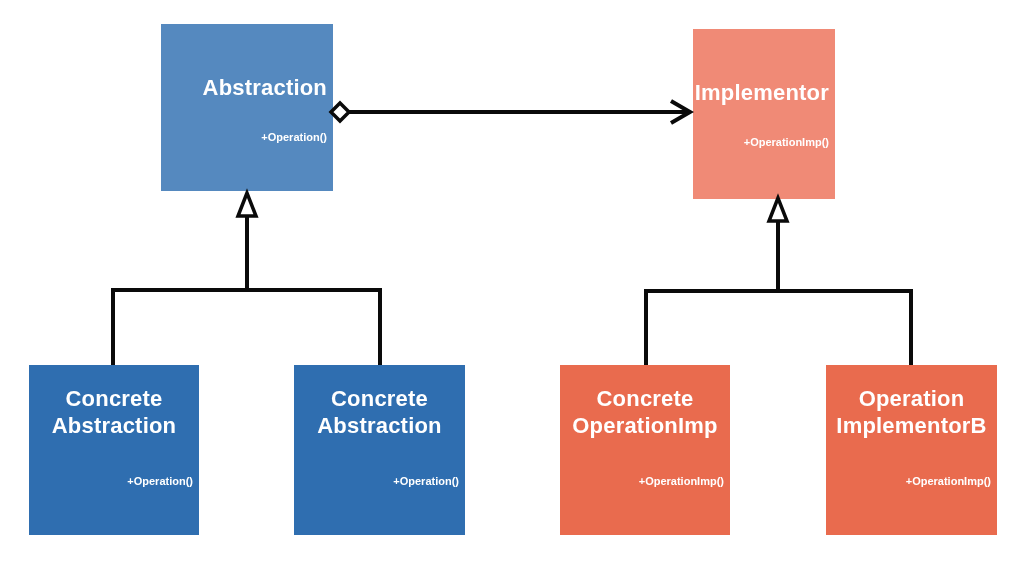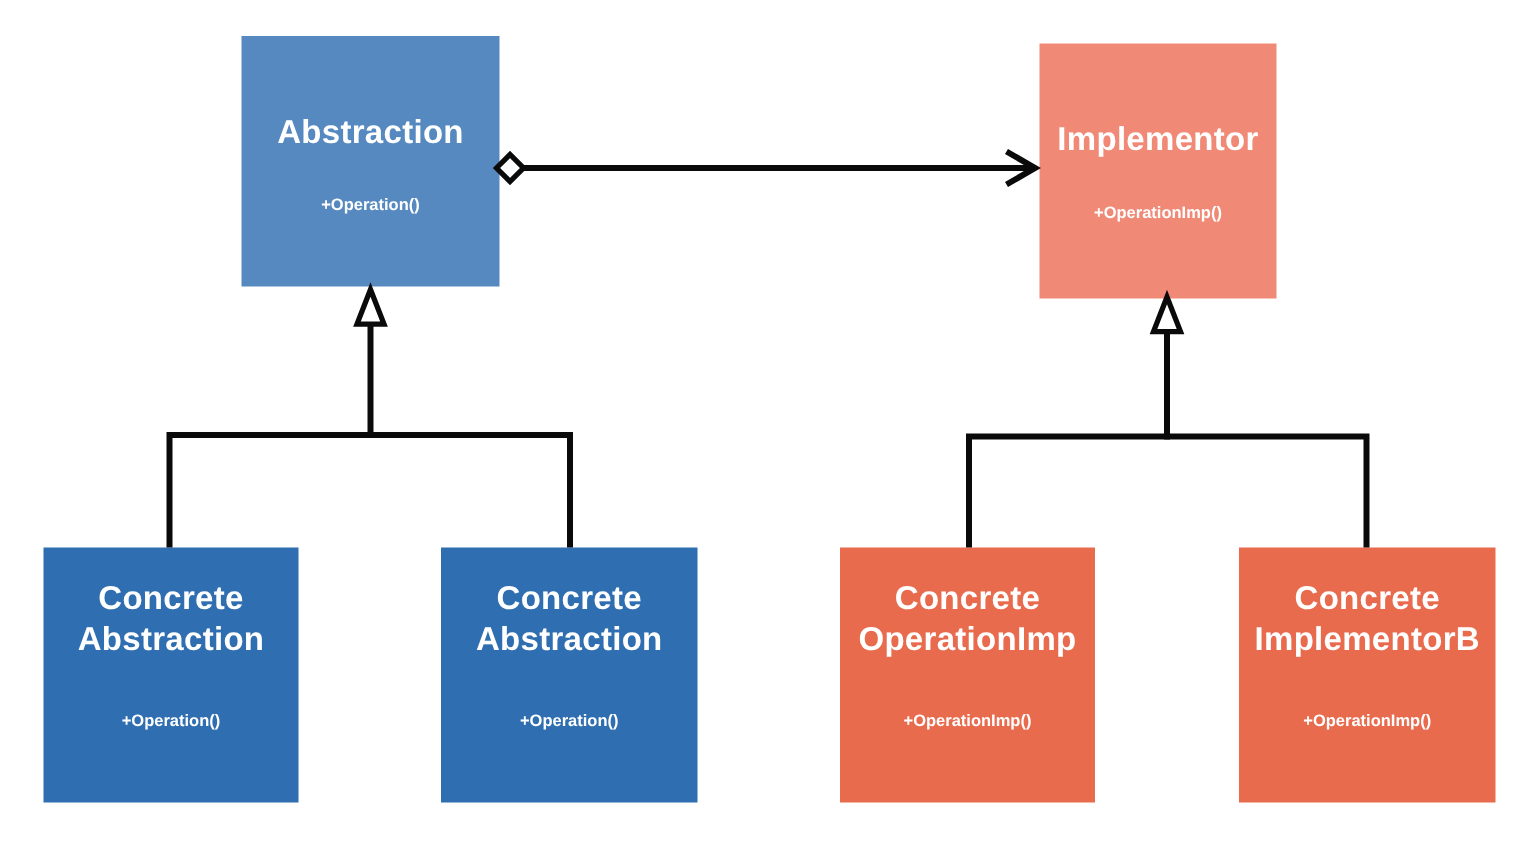--- a/index.html
+++ b/index.html
@@ -12,21 +12,21 @@
     position: relative;
     width: 1024px;
     height: 564px;
     background: #ffffff;
     overflow: hidden;
   }
   .node {
     position: absolute;
     display: flex;
     flex-direction: column;
-    align-items: center;
+    align-items: flex-end;
     text-align: center;
     color: #ffffff;
     z-index: 1;
     box-sizing: border-box;
     padding: 0 6px;
   }
   .node-title {
     font-size: 22px;
     font-weight: 700;
     line-height: 27px;
@@ -36,21 +36,21 @@
     font-size: 11px;
     font-weight: 700;
     line-height: 18px;
   }
   .node-top .node-title   { margin-top: 50px; }
   .node-top .node-method  { margin-top: 27px; }
   .node-bottom .node-title  { margin-top: 20px; }
   .node-bottom .node-method { margin-top: 33px; }
 
   #node-abstraction            { left: 161px; top: 24px;  width: 172px; height: 167px; background: var(--abstractionBlue); }
-  #node-implementor            { left: 693px; top: 29px;  width: 158px; height: 170px; background: var(--implementorSalmon); }
+  #node-implementor            { left: 693px; top: 29px;  width: 142px; height: 170px; background: var(--implementorSalmon); }
   #node-concrete-abstraction-1 { left: 29px;  top: 365px; width: 170px; height: 170px; background: var(--concreteBlue); }
   #node-concrete-abstraction-2 { left: 294px; top: 365px; width: 171px; height: 170px; background: var(--concreteBlue); }
   #node-concrete-implementor-a { left: 560px; top: 365px; width: 170px; height: 170px; background: var(--concreteOrange); }
   #node-concrete-implementor-b { left: 826px; top: 365px; width: 171px; height: 170px; background: var(--concreteOrange); }
 
   #connector-layer {
     position: absolute;
     left: 0;
     top: 0;
     width: 1024px;
@@ -92,21 +92,21 @@
     <div class="node-title">Concrete Abstraction</div>
     <div class="node-method">+Operation()</div>
   </div>
 
   <div class="node node-bottom" id="node-concrete-implementor-a">
     <div class="node-title">Concrete OperationImp</div>
     <div class="node-method">+OperationImp()</div>
   </div>
 
   <div class="node node-bottom" id="node-concrete-implementor-b">
-    <div class="node-title">Concrete ImplementorB</div>
+    <div class="node-title">Operation ImplementorB</div>
     <div class="node-method">+OperationImp()</div>
   </div>
 
   <svg id="connector-layer" viewBox="0 0 1024 564" xmlns="http://www.w3.org/2000/svg">
 
     <polygon class="hollow-marker" stroke-width="3.5" points="331,112 340,103 349,112 340,121"></polygon>
     <line class="edge-line" x1="349" y1="112" x2="688" y2="112"></line>
     <polyline class="edge-line" points="671,101 690,112 671,123"></polyline>
 
     <polygon class="hollow-marker" stroke-width="3.5" points="247,193 238,216 256,216"></polygon>

